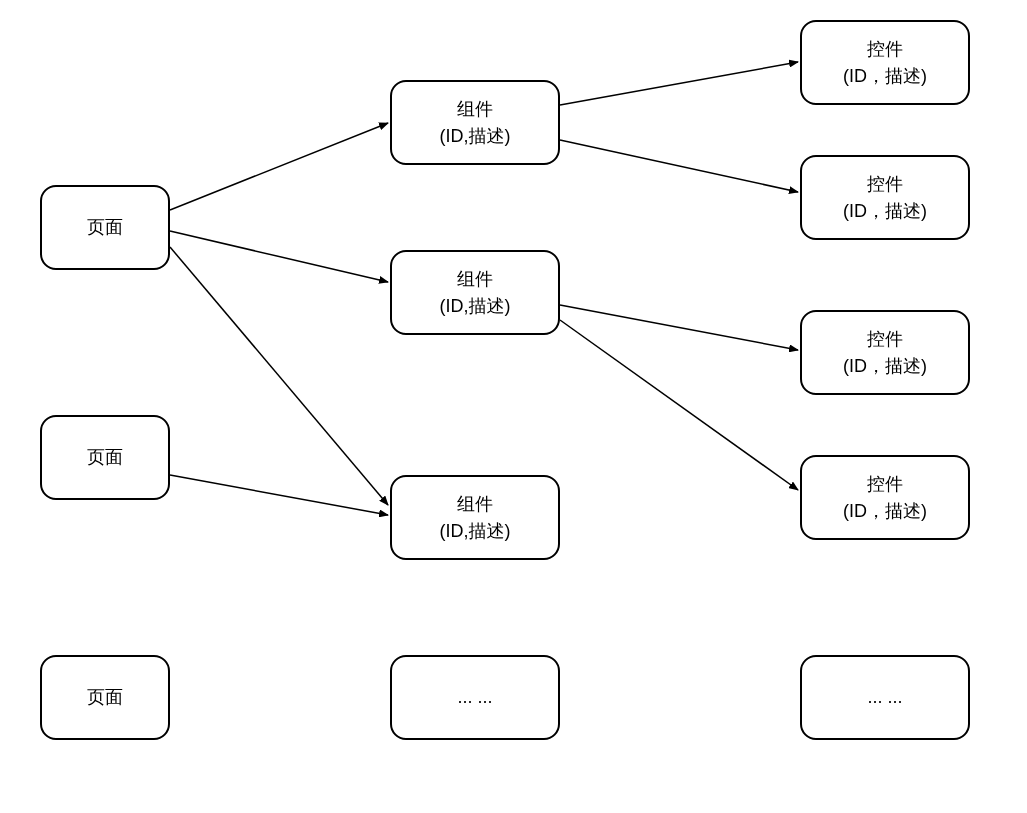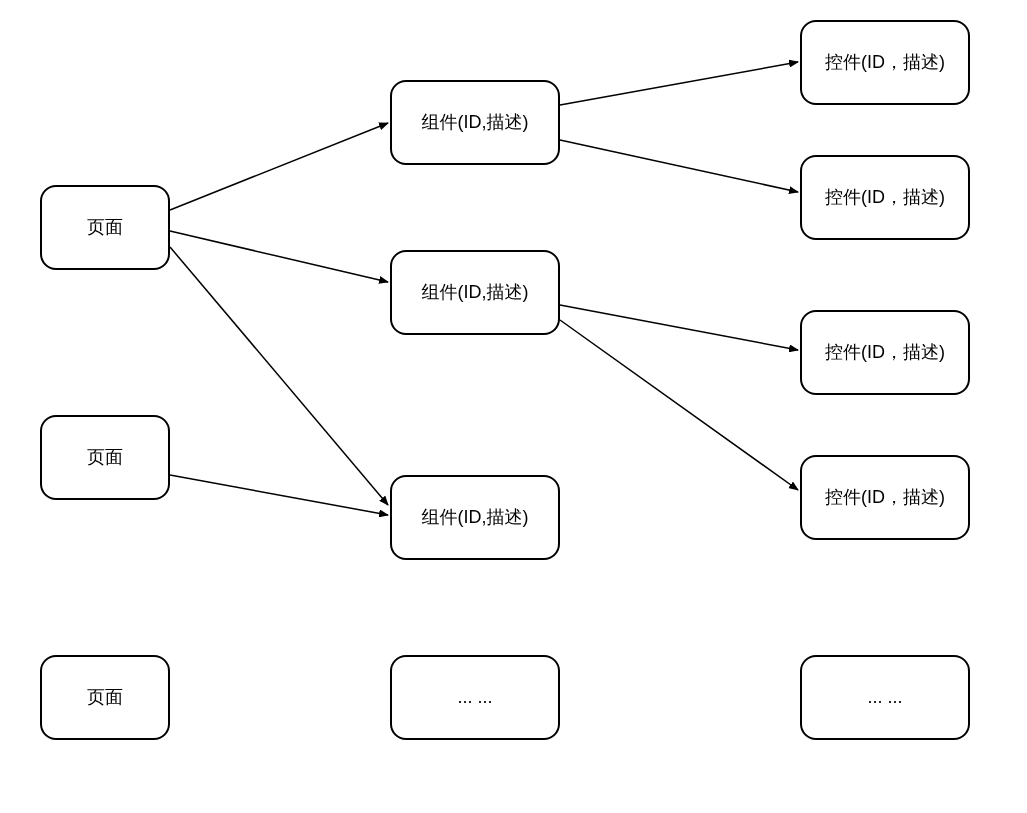--- a/index.html
+++ b/index.html
@@ -10,21 +10,21 @@
       width: 1027px;
       height: 813px;
       position: relative;
     }
     .node {
       position: absolute;
       border: 2px solid #000;
       border-radius: 16px;
       background: #fff;
       display: flex;
-      flex-direction: row;
+      flex-direction: column;
       align-items: center;
       justify-content: center;
       font-size: 18px;
       line-height: 1.5;
       box-sizing: border-box;
       text-align: center;
     }
     svg.arrows {
       position: absolute;
       top: 0;

